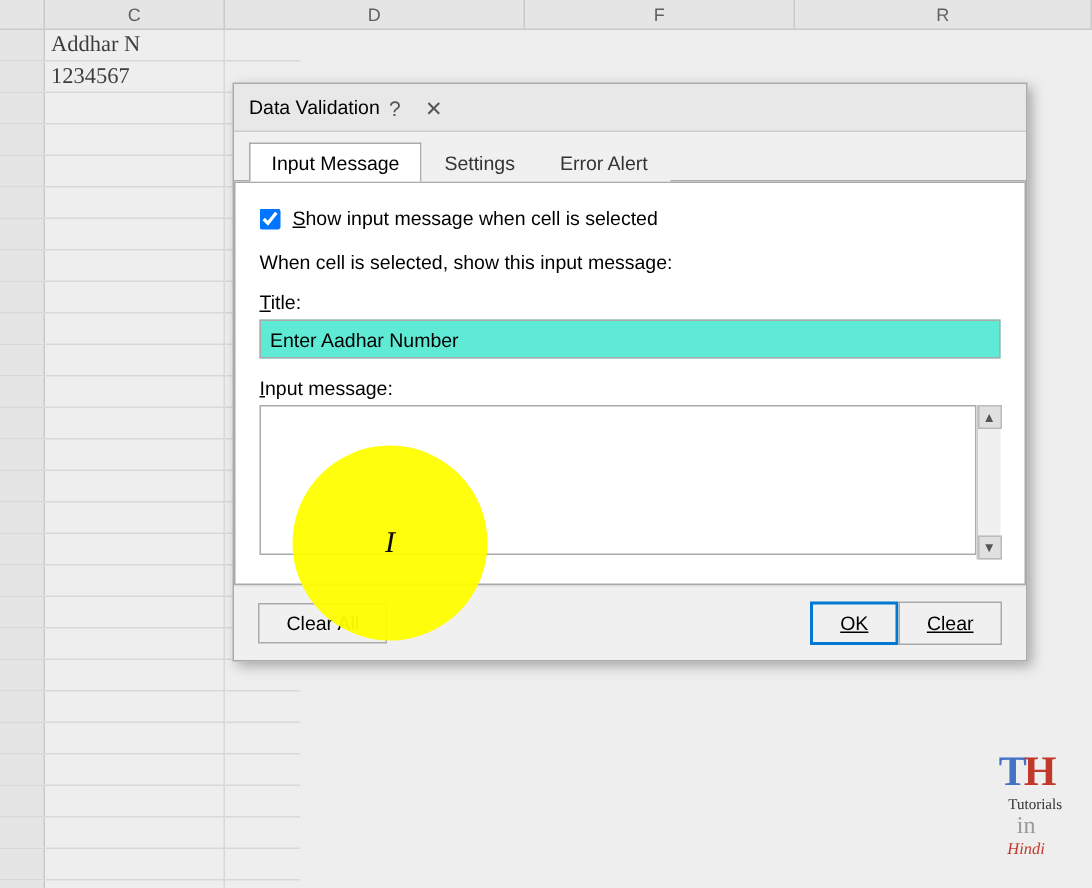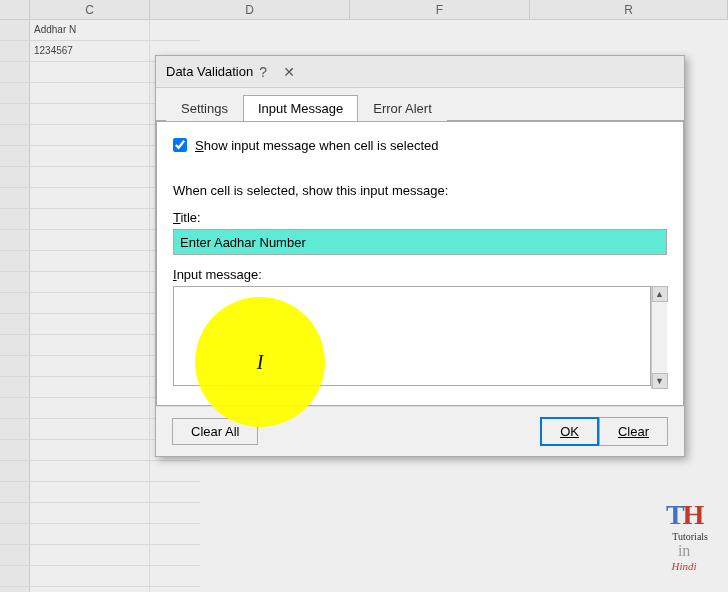--- a/index.html
+++ b/index.html
@@ -63,24 +63,25 @@
       line-height: 20px;
       height: 20px;
     }
 
     .cell {
       width: 120px;
       border-right: 1px solid #e0e0e0;
       padding: 0 4px;
       height: 20px;
       line-height: 20px;
-      font-size: 10px;
+      font-size: 15px;
       color: #000;
       overflow: hidden;
       white-space: nowrap;
+      font-family: Liberation Serif, serif;
     }
 
     
     .overlay {
       position: absolute;
       top: 0; left: 0;
       width: 728px;
       height: 592px;
       background: rgba(200,200,200,0.3);
     }
@@ -162,22 +163,23 @@
     
     .dialog-body {
       background: #fff;
       padding: 16px;
       border: 1px solid #aaa;
       margin: 0;
     }
 
     .checkbox-row {
       display: flex;
+      align-items: center;
       gap: 8px;
-      margin-bottom: 30px;
+      margin-bottom: 14px;
     }
 
     .checkbox-input {
       width: 14px;
       height: 14px;
       cursor: pointer;
     }
 
     .checkbox-label {
       font-size: 13px;
@@ -478,22 +480,22 @@
 
   <div class="dialog-titlebar">
     <span class="dialog-title-text">Data Validation</span>
     <div class="titlebar-controls">
       <button class="title-btn">?</button>
       <button class="title-btn">✕</button>
     </div>
   </div>
 
   <div class="tabs">
+    <div class="tab active">Input Message</div>
     <div class="tab">Settings</div>
-    <div class="tab active">Input Message</div>
     <div class="tab">Error Alert</div>
   </div>
 
   <div class="dialog-body">
     
     <div class="checkbox-row">
       <input type="checkbox" class="checkbox-input" checked="" style="">
       <label class="checkbox-label"><u>S</u>how input message when cell is selected</label>
     </div>
 

